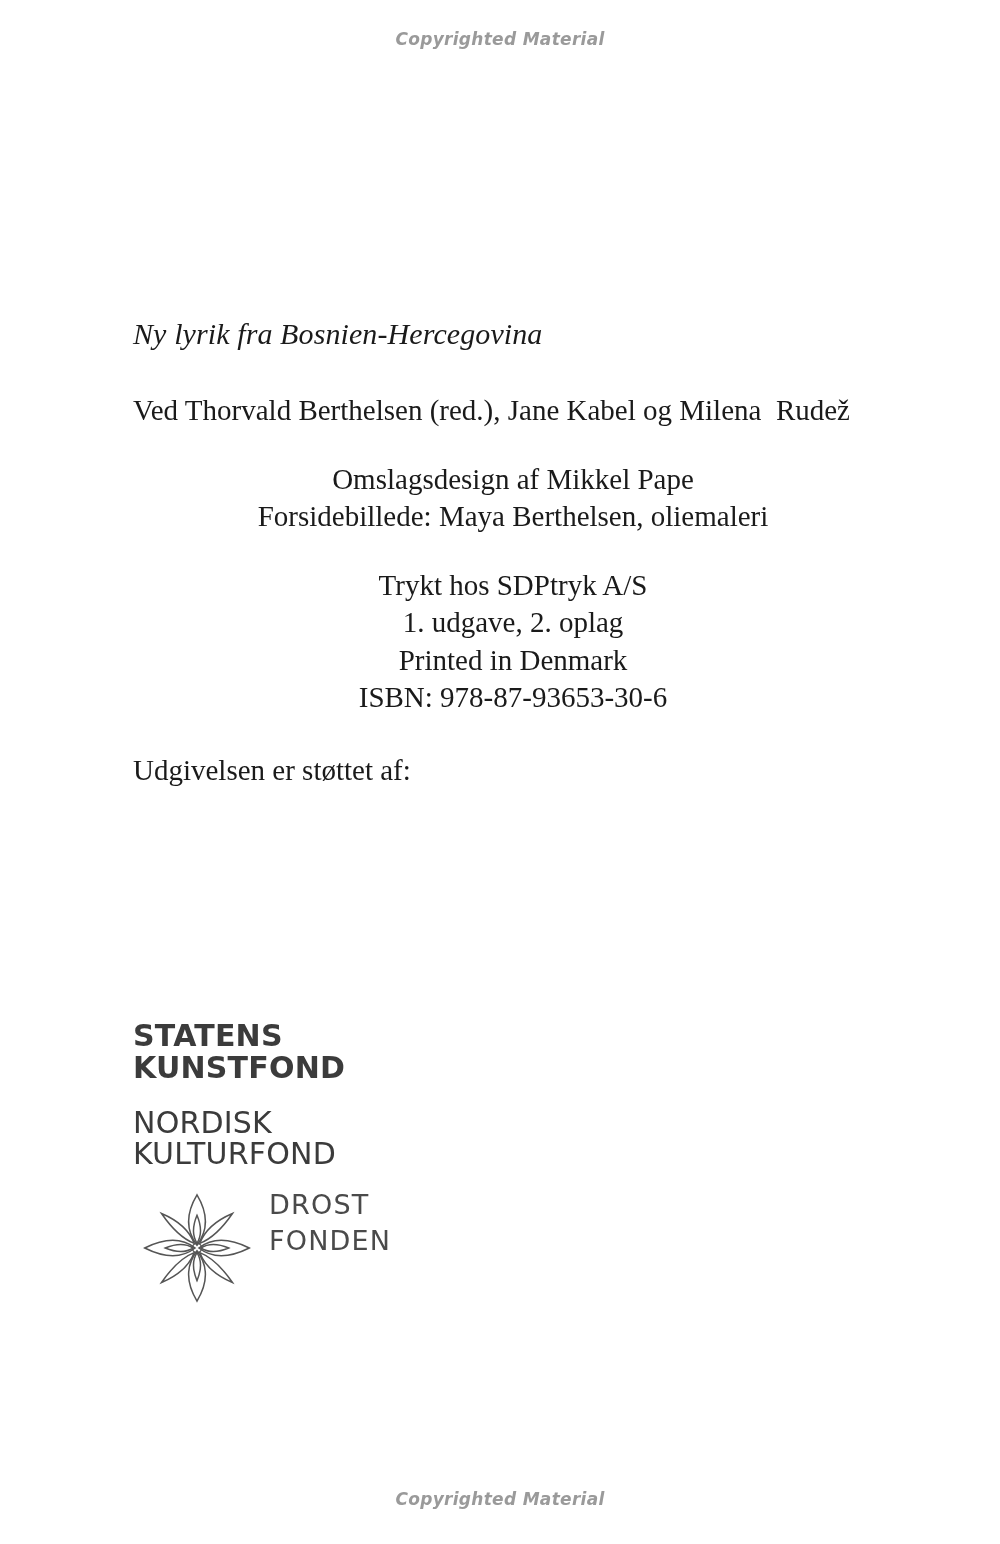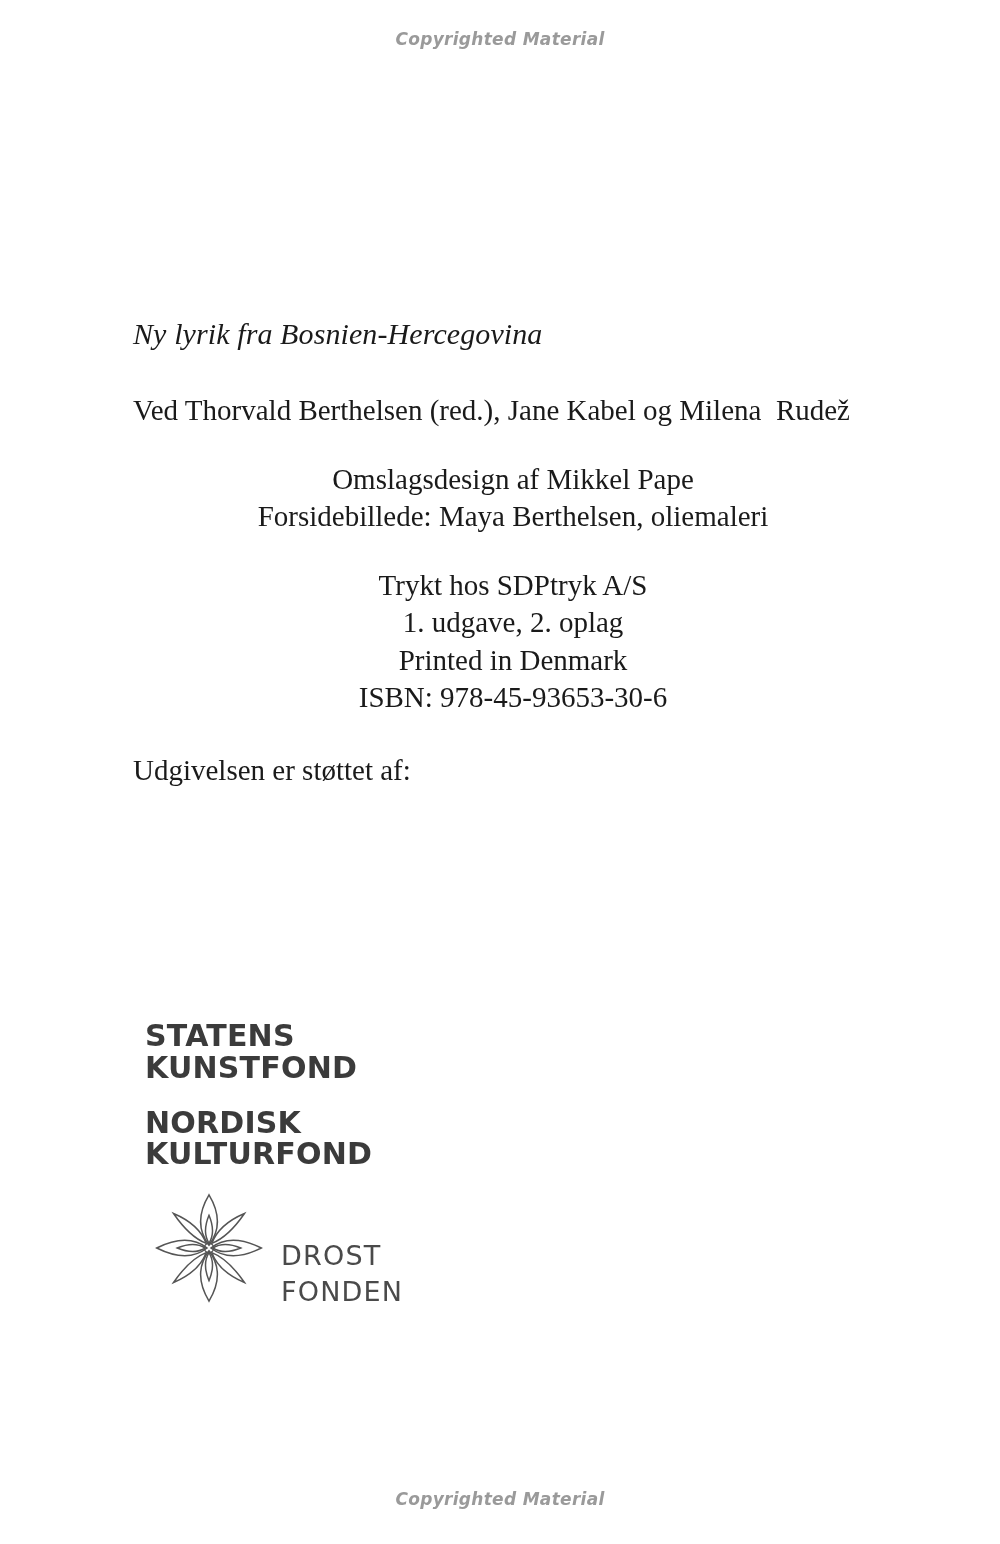--- a/index.html
+++ b/index.html
@@ -56,50 +56,50 @@
   .block.spaced-above { margin-top: 32px; text-align: center; }
 
   .support-head {
     font-size: 29px;
     line-height: 1.28;
     margin: 36px 0 0 0;
   }
 
   .logos {
     position: absolute;
-    left: 145px;
+    left: 133px;
     top: 1020px;
     width: 600px;
   }
 
   .logo-statens {
     font-family: "DejaVu Sans", sans-serif;
     font-weight: bold;
     font-size: 30px;
     letter-spacing: 0.2px;
     line-height: 1.08;
     color: #3b3b3b;
     margin-bottom: 22px;
   }
   .logo-statens .line { display: block; }
 
   .logo-nordisk {
     font-family: "DejaVu Sans", sans-serif;
-    font-weight: bold;
+    font-weight: normal;
     font-size: 30px;
     letter-spacing: 0.2px;
     line-height: 1.04;
     color: #3b3b3b;
     margin-bottom: 18px;
   }
   .logo-nordisk .line { display: block; }
 
   .logo-drost {
     display: flex;
-    align-items: flex-end;
+    align-items: flex-start;
     margin-left: 8px;
     margin-top: 12px;
   }
   .logo-drost .mark {
     width: 112px;
     height: 122px;
     flex: 0 0 auto;
   }
   .logo-drost .drost-text {
     font-family: "DejaVu Sans", sans-serif;
@@ -127,21 +127,21 @@
 
   <div class="block spaced-above">
     <span class="line">Omslagsdesign af Mikkel Pape</span>
     <span class="line">Forsidebillede: Maya Berthelsen, oliemaleri</span>
   </div>
 
   <div class="block spaced-above">
     <span class="line">Trykt hos SDPtryk A/S</span>
     <span class="line">1. udgave, 2. oplag</span>
     <span class="line">Printed in Denmark</span>
-    <span class="line">ISBN: 978-45-93653-30-6</span>
+    <span class="line">ISBN: 978-87-93653-30-6</span>
   </div>
 
   <div class="support-head">Udgivelsen er støttet af:</div>
 </div>
 
 <div class="logos">
 
   <div class="logo-statens">
     <span class="line">STATENS</span>
     <span class="line">KUNSTFOND</span>

